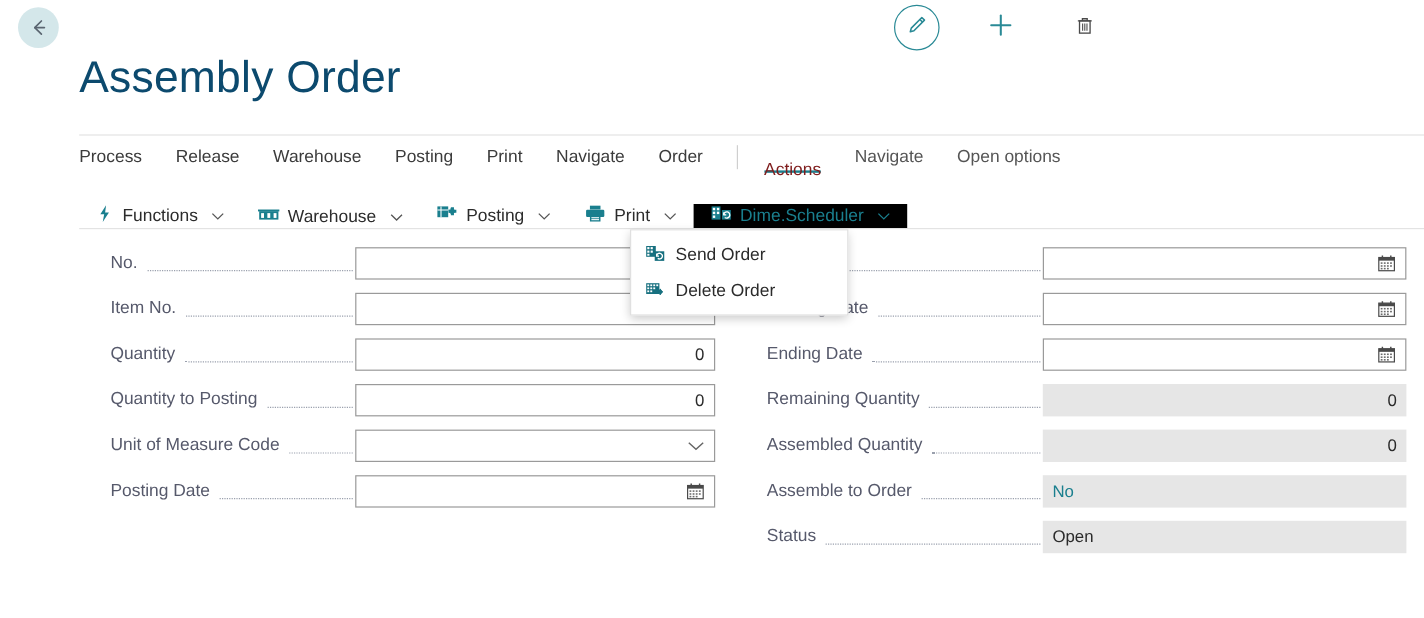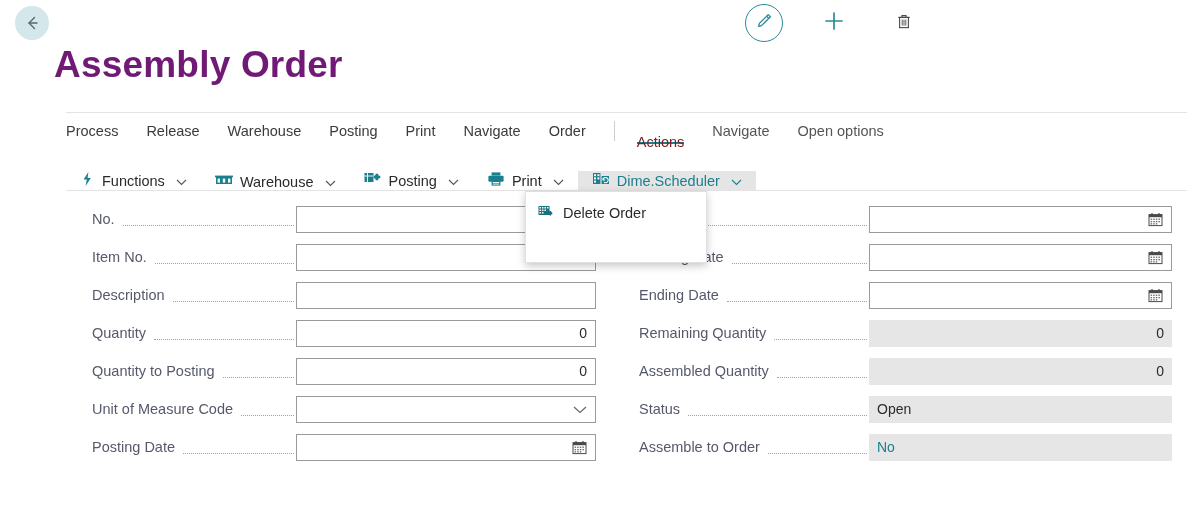--- a/index.html
+++ b/index.html
@@ -29,22 +29,22 @@
   }
   .icon-btn {
     width: 38px; height: 38px;
     display: flex; align-items: center; justify-content: center;
     cursor: pointer;
   }
   .edit-btn { border: 1.4px solid #2a8a96; border-radius: 50%; width: 38px; height: 38px; }
 
   
   .title {
-    position: absolute; left: 54px; top: 44px;
-    font-size: 37px; font-weight: 700; color: #701a75;
+    position: absolute; left: 66px; top: 44px;
+    font-size: 37px; font-weight: 400; color: #0c4a6e;
     letter-spacing: 0.2px;
     white-space: nowrap;
   }
 
   
   .menu-row {
     position: absolute; left: 66px; top: 112px; width: 1121px;
     height: 36px;
     border-top: 1px solid #e3e3e3;
     display: flex; align-items: center;
@@ -70,21 +70,21 @@
     position: absolute; left: 66px; top: 151px; width: 1121px; height: 40px;
     border-bottom: 1px solid #e3e3e3;
     display: flex; align-items: flex-end;
     font-size: 14.5px;
   }
   .ribbon-btn {
     display: flex; align-items: center; gap: 7px;
     padding: 0 14px; color: #2b2b2b; cursor: pointer; white-space: nowrap;
   }
   .ribbon-btn .chev { margin-left: 4px; }
-  .ribbon-btn.active { background: #e5e5e5; color: #1a7f8e; }
+  .ribbon-btn.active { background: #000000; color: #1a7f8e; }
   .ribbon-btn.active .chev svg path { stroke: #1a7f8e; }
 
   
   .dropdown {
     position: absolute; left: 525px; top: 191px;
     width: 182px; height: 72px;
     background: #ffffff;
     border: 1px solid #e0e0e0;
     box-shadow: 0 3px 8px rgba(0,0,0,0.22);
     z-index: 50;
@@ -327,29 +327,20 @@
             <span class="val"></span>
             <span class="adorn">
               <svg width="12" height="8" viewBox="0 0 12 8">
                   <path d="M1 2 L6 6.6 L11 2" fill="none" stroke="#666" stroke-width="1.1"></path>
                 </svg>
             </span>
           </span>
         </span>
       </div>
 
-      <div class="field">
-        <span class="f-label">Description</span>
-        <span class="f-leader"></span>
-        <span class="f-control">
-          <span class="inp">
-            <span class="val"></span>
-          </span>
-        </span>
-      </div>
 
       <div class="field">
         <span class="f-label">Quantity</span>
         <span class="f-leader"></span>
         <span class="f-control">
           <span class="inp">
             <span class="val right">0</span>
           </span>
         </span>
       </div>
@@ -521,44 +512,60 @@
         <span class="f-label">Assembled Quantity</span>
         <span class="f-leader"></span>
         <span class="f-control">
           <span class="ro">
             <span class="val right">0</span>
           </span>
         </span>
       </div>
 
       <div class="field">
+        <span class="f-label">Assemble to Order</span>
+        <span class="f-leader"></span>
+        <span class="f-control">
+          <span class="ro">
+            <span class="val teal">No</span>
+          </span>
+        </span>
+      </div>
+
+      <div class="field">
         <span class="f-label">Status</span>
         <span class="f-leader"></span>
         <span class="f-control">
           <span class="ro">
             <span class="val">Open</span>
           </span>
         </span>
       </div>
 
-      <div class="field">
-        <span class="f-label">Assemble to Order</span>
-        <span class="f-leader"></span>
-        <span class="f-control">
-          <span class="ro">
-            <span class="val teal">No</span>
-          </span>
-        </span>
-      </div>
-
     </div>
   </div>
 
   <div class="dropdown">
 
+    <div class="dd-item">
+      <span>
+        <svg width="16" height="15" viewBox="0 0 16 15">
+          <rect x="0.5" y="1" width="8" height="9" fill="#17707f"></rect>
+          <rect x="1.4" y="1.9" width="1.8" height="1.8" fill="#ffffff"></rect>
+          <rect x="4.2" y="1.9" width="1.8" height="1.8" fill="#ffffff"></rect>
+          <rect x="1.4" y="4.8" width="1.8" height="1.8" fill="#ffffff"></rect>
+          <rect x="4.2" y="4.8" width="1.8" height="1.8" fill="#ffffff"></rect>
+          <rect x="1.4" y="7.5" width="1.8" height="1.6" fill="#ffffff"></rect>
+          <rect x="7.6" y="5.4" width="8" height="8" fill="#17707f"></rect>
+          <path d="M9.2 9.4 a2.4 2.4 0 1 1 0.9 1.9" fill="none" stroke="#ffffff" stroke-width="1.1"></path>
+          <path d="M9.2 7.2 L9.2 9.4 L11.2 9.4" fill="none" stroke="#ffffff" stroke-width="1.1"></path>
+        </svg>
+      </span>
+      <span>Send Order</span>
+    </div>
 
     <div class="dd-item">
       <span>
         <svg width="16" height="15" viewBox="0 0 16 15">
           <rect x="0.5" y="2" width="11" height="9" fill="#17707f"></rect>
           <g fill="#ffffff">
             <rect x="1.4" y="3" width="1.6" height="1.5"></rect>
               <rect x="3.9" y="3" width="1.6" height="1.5"></rect>
             <rect x="6.4" y="3" width="1.6" height="1.5"></rect>
               <rect x="8.9" y="3" width="1.6" height="1.5"></rect>

